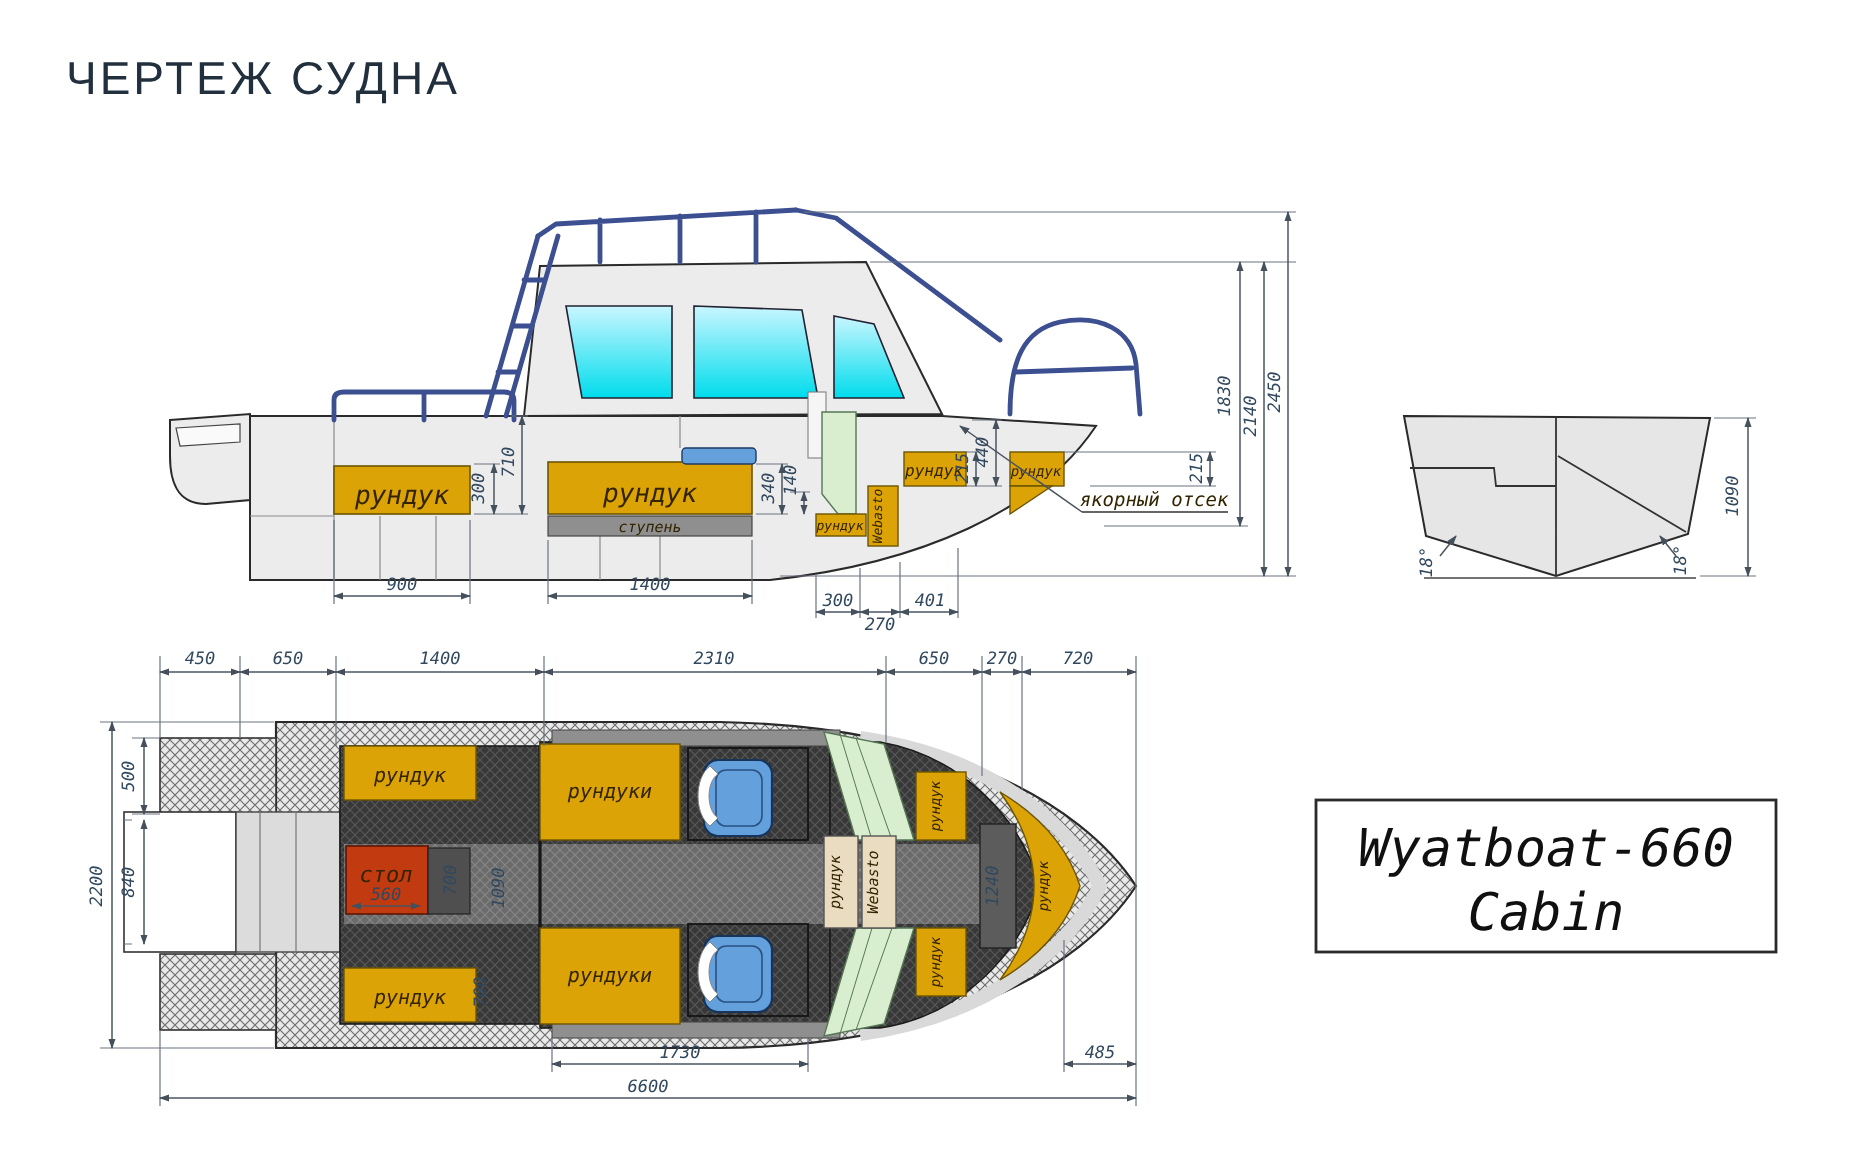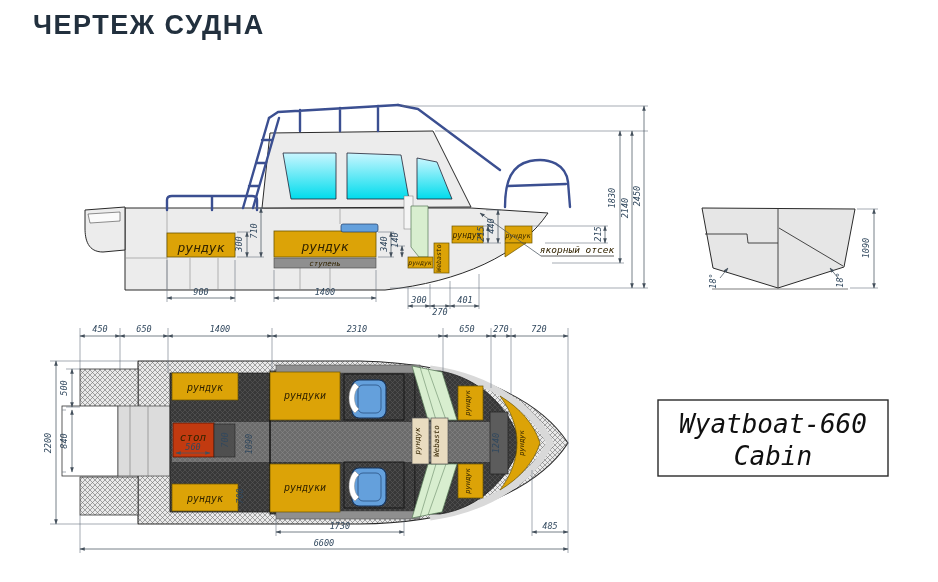--- a/index.html
+++ b/index.html
@@ -1,19 +1,19 @@
 <!DOCTYPE html>
 <html><head>
 <meta charset="utf-8">
 <style>
   html,body{margin:0;padding:0;background:#fff;}
   .canvas{position:relative;width:938px;height:582px;background:#ffffff;overflow:hidden;
           font-family:"Liberation Sans",sans-serif;}
-  .title{position:absolute;left:33px;top:10px;font-size:27px;letter-spacing:1.5px;
-         color:#22303e;font-weight:700;}
+  .title{position:absolute;left:33px;top:26px;font-size:23px;letter-spacing:1.5px;
+         color:#22303e;font-weight:400;}
   svg{position:absolute;left:0;top:0;}
   .dt{font:italic 8.5px "DejaVu Sans Mono",monospace;fill:#31485e;text-anchor:middle;}
   .lbl{font-style:italic;font-family:"DejaVu Sans Mono",monospace;fill:#332400;text-anchor:middle;}
   .dim line{stroke:#4a5560;stroke-width:.75;marker-start:url(#ar);marker-end:url(#ar);}
   .dim .ext{stroke:#6a7480;stroke-width:.6;fill:none;}
   .lead{stroke:#4a5560;stroke-width:.75;marker-end:url(#ar);}
   .thin{stroke:#8a8a8a;stroke-width:.6;}
   .hull{fill:#ececec;stroke:#2a2a2a;stroke-width:1;}
   .rail{fill:none;stroke:#3b4f91;stroke-width:2.4;stroke-linecap:round;stroke-linejoin:round;}
 </style>

